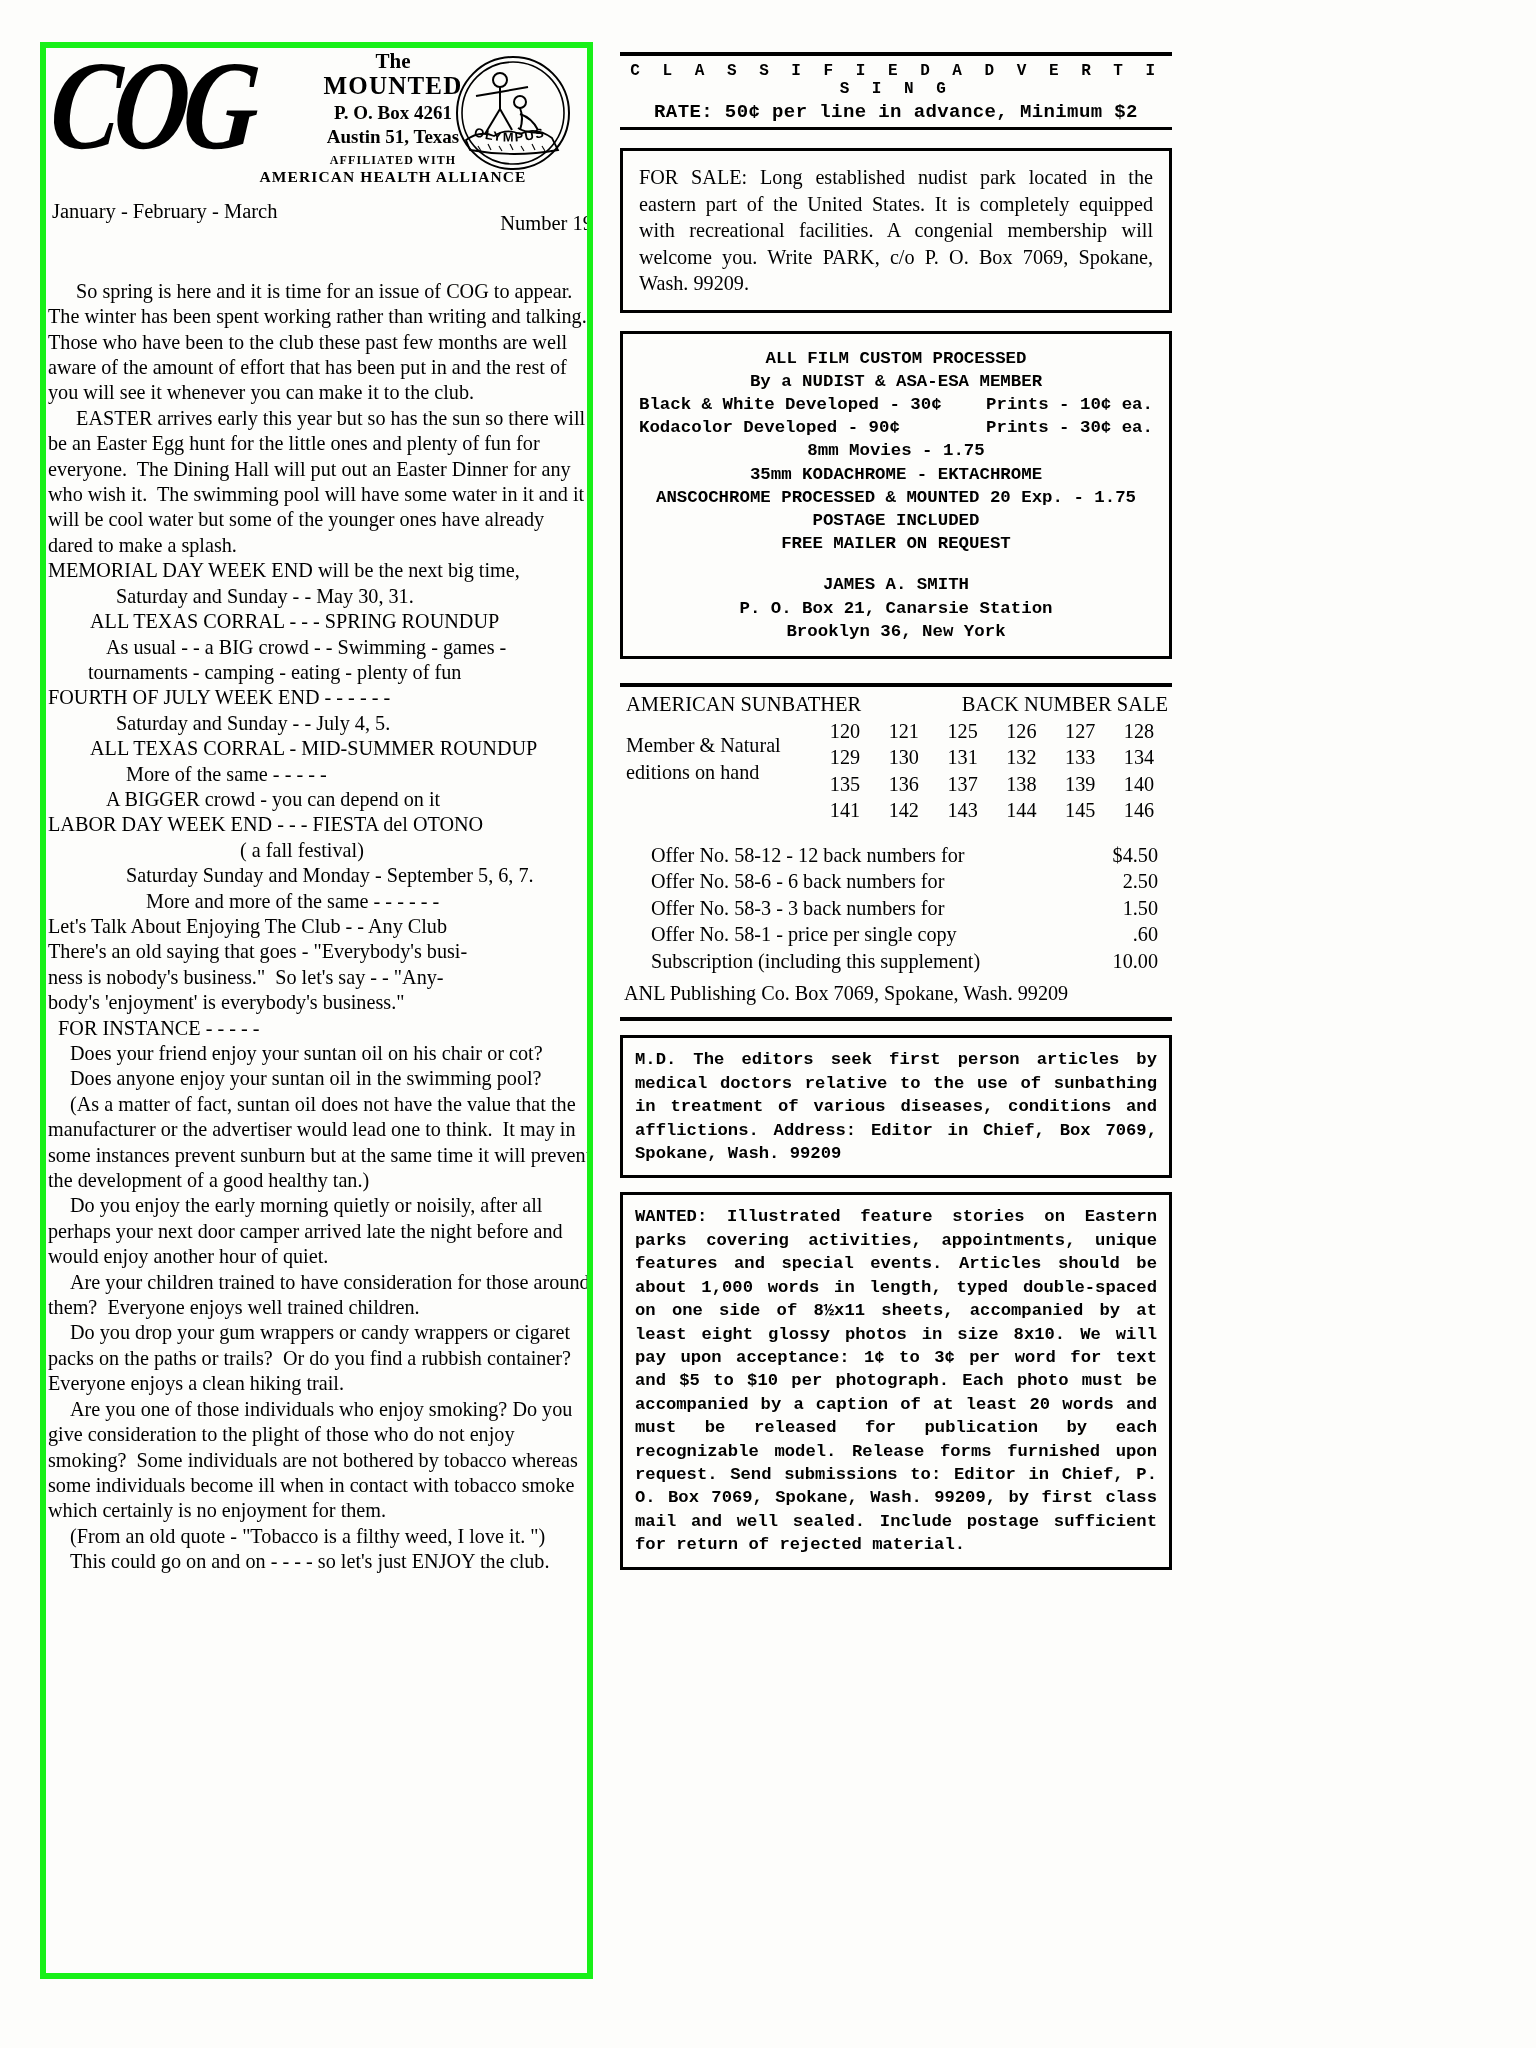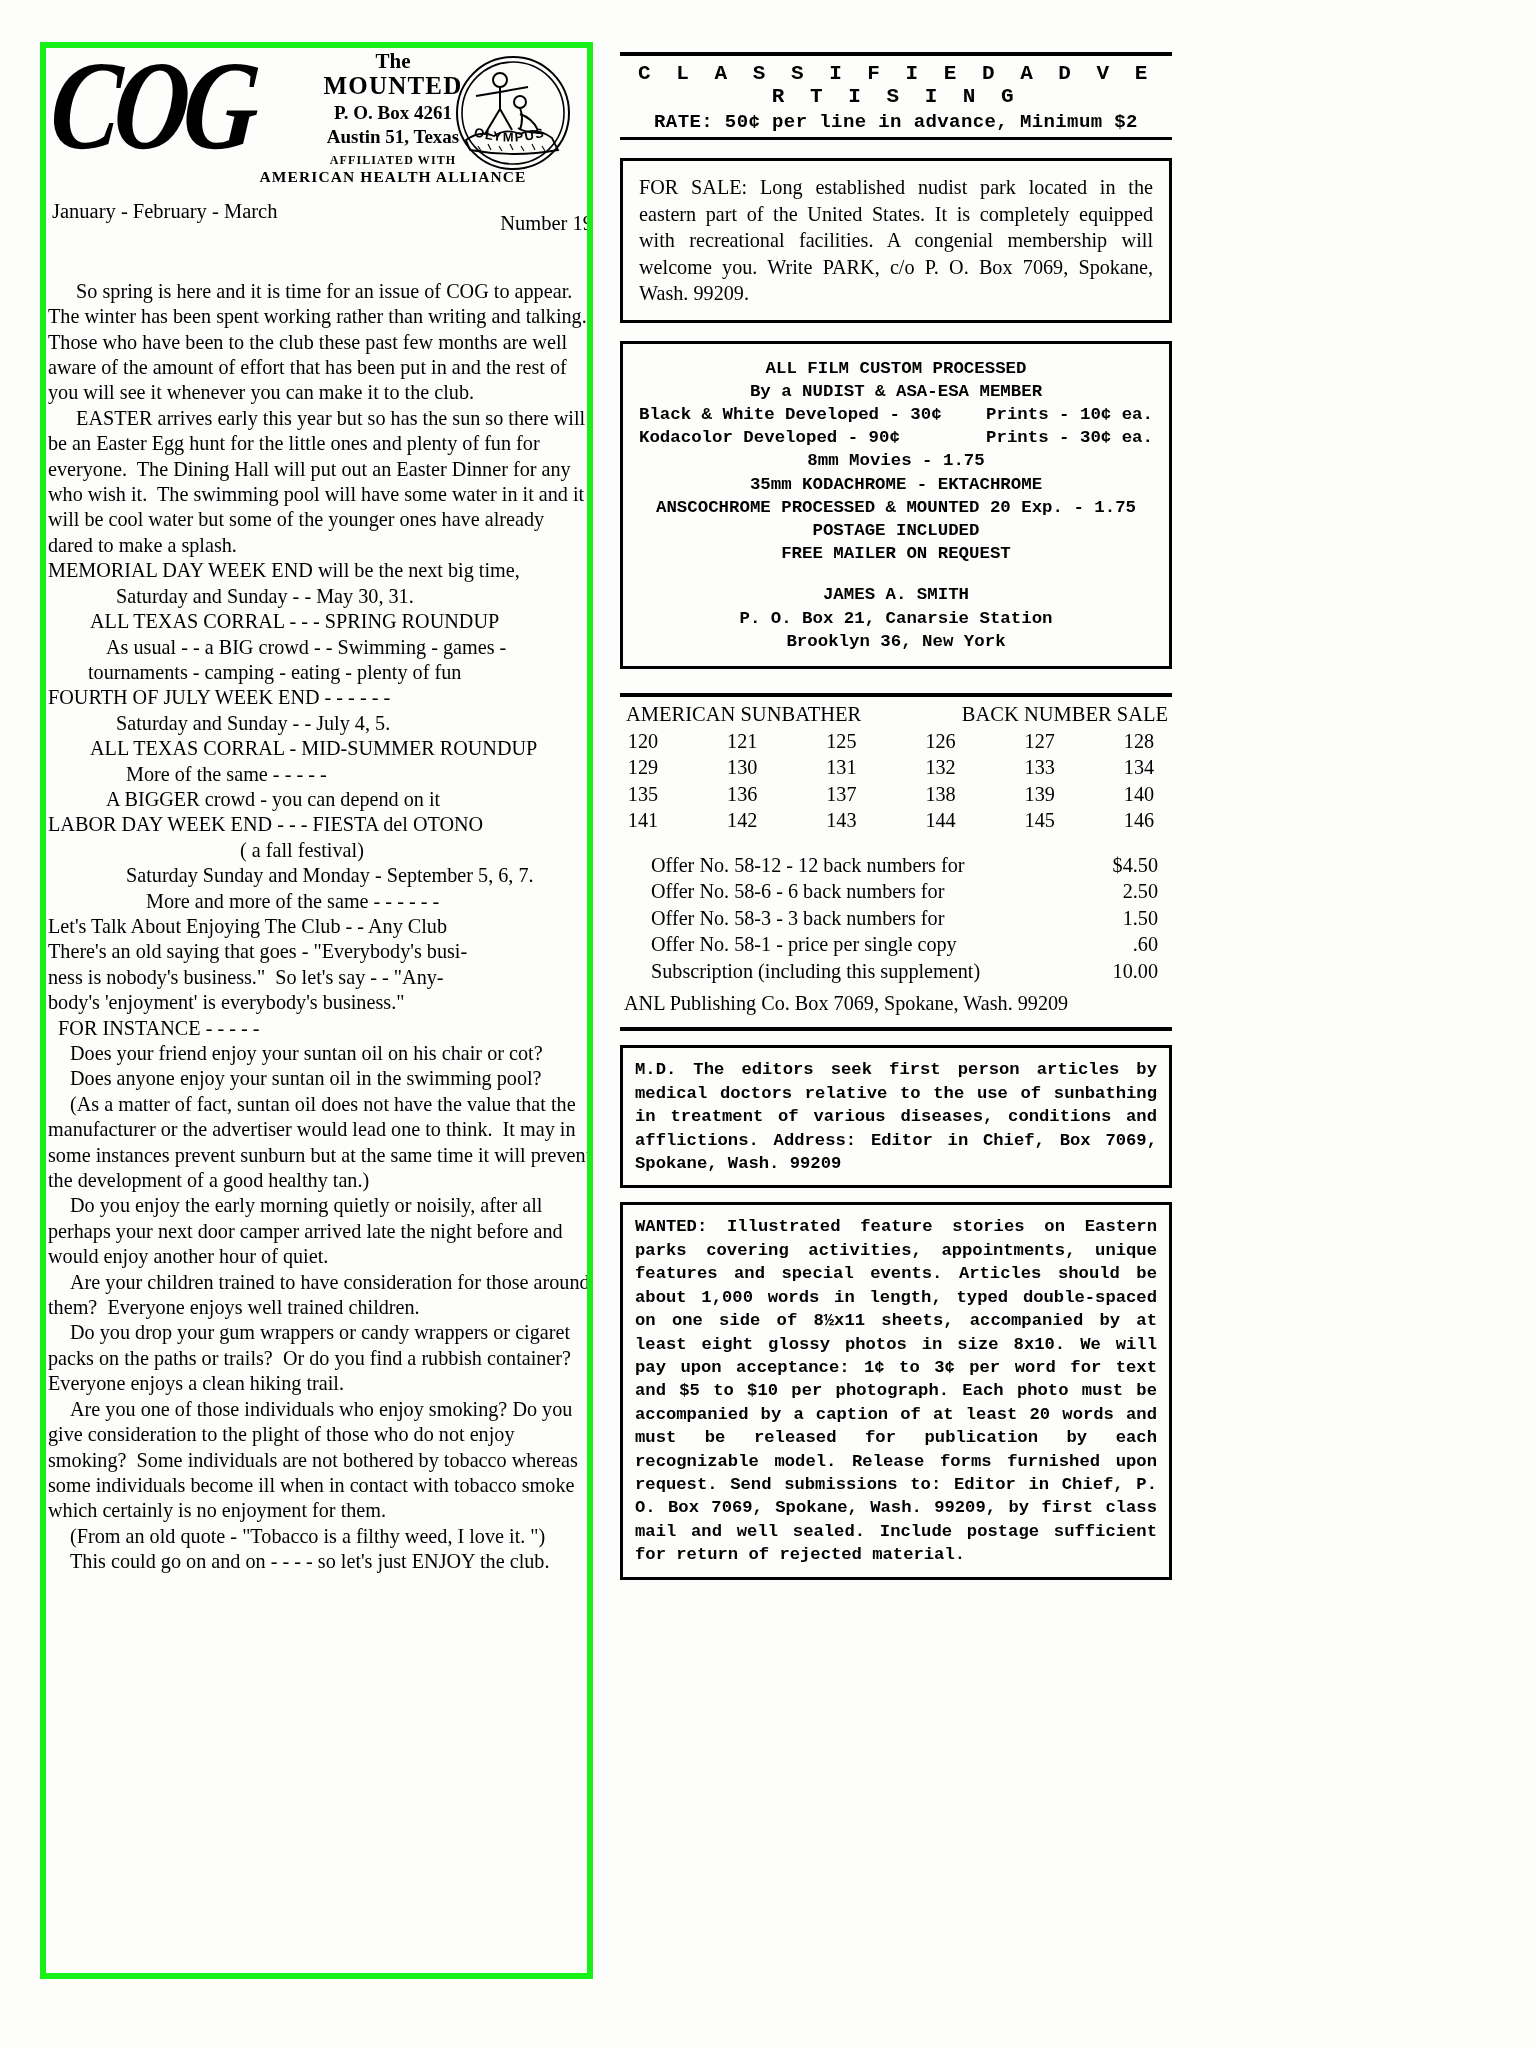--- a/index.html
+++ b/index.html
@@ -56,21 +56,21 @@
   }
   .body-text p{margin:0;}
 
   
   .right-col{position:absolute;left:620px;top:52px;width:552px;}
 
   .rule-thick{border-top:4px solid #000;margin:0;}
   .rule-thin{border-top:3px solid #000;margin:0;}
 
   .classified-head{padding:6px 0 4px 0;text-align:center;}
-  .cl-title{font-family:"Liberation Mono",monospace;font-weight:bold;font-size:21px;letter-spacing:6.5px;}
+  .cl-title{font-family:"Liberation Mono",monospace;font-weight:bold;font-size:16px;letter-spacing:6.5px;}
   .cl-rate{font-family:"Liberation Mono",monospace;font-weight:bold;font-size:19px;letter-spacing:.4px;margin-top:3px;}
 
   .ad-box{border:3px solid #000;margin-top:18px;padding:13px 16px 13px 16px;box-sizing:border-box;}
   .ad-serif{font-family:"Liberation Serif",serif;font-size:20.2px;line-height:26.5px;text-align:justify;}
   .ad-mono{font-family:"Liberation Mono",monospace;font-weight:bold;font-size:17.4px;line-height:23.2px;}
   .ad-mono .c{display:block;text-align:center;}
   .ad-mono .row{display:flex;justify-content:space-between;}
 
   .sunbather{margin-top:20px;padding-top:4px;}
   .sb-top{border-top:4px solid #000;}
@@ -208,20 +208,24 @@
     </div>
 
     <div class="sunbather">
       <div class="sb-top"></div>
       <div class="sb-head">
         <span>AMERICAN SUNBATHER</span>
         <span>BACK NUMBER SALE</span>
       </div>
 
       <div class="sb-grid-wrap">
+        <div class="sb-left">
+          <div>Member &amp; Natural</div>
+          <div>editions  on  hand</div>
+        </div>
         <div class="sb-nums" id="numbers-mount">
             <div class="nrow">
               <span>120</span>
               <span>121</span>
               <span>125</span>
               <span>126</span>
               <span>127</span>
               <span>128</span>
             </div>
             <div class="nrow">

